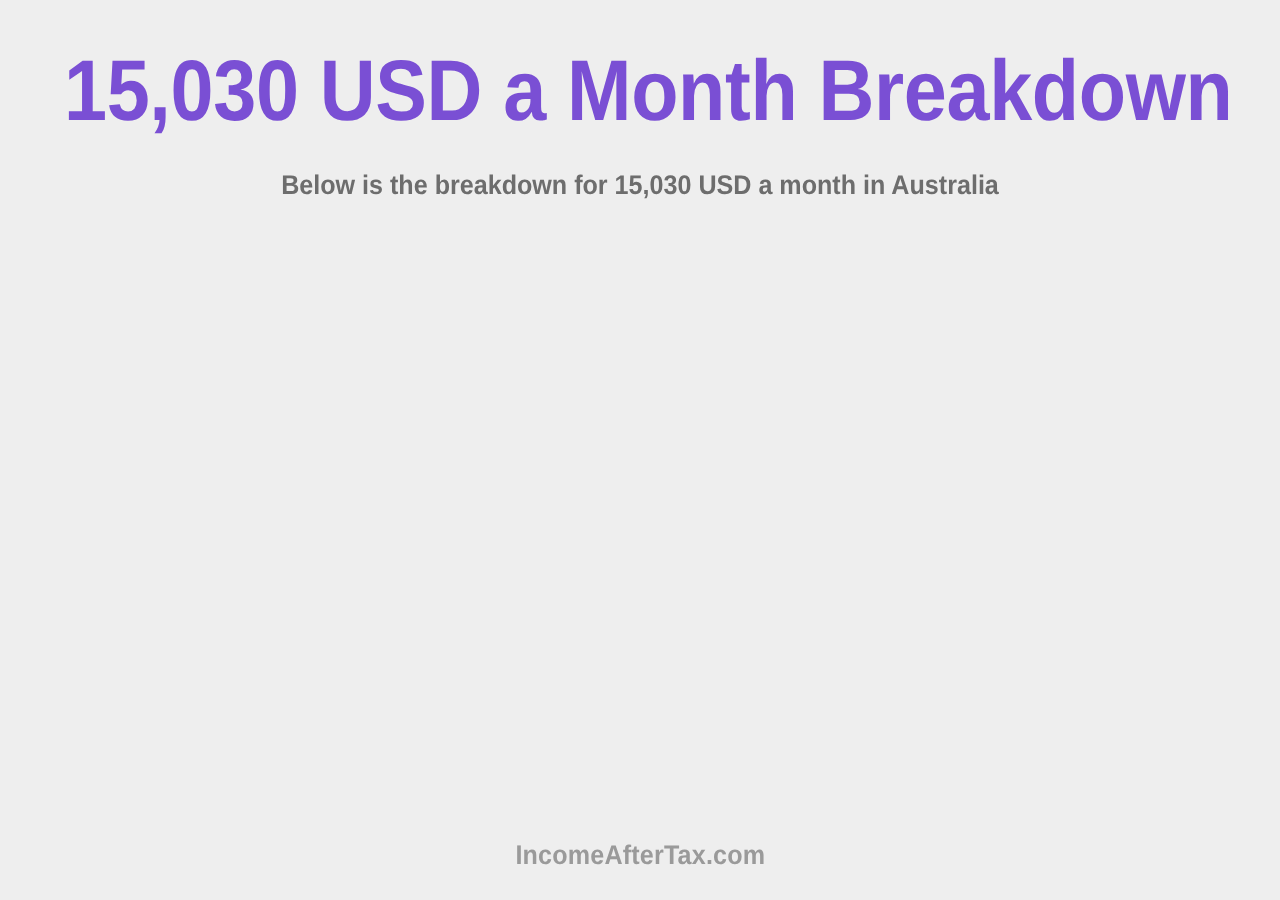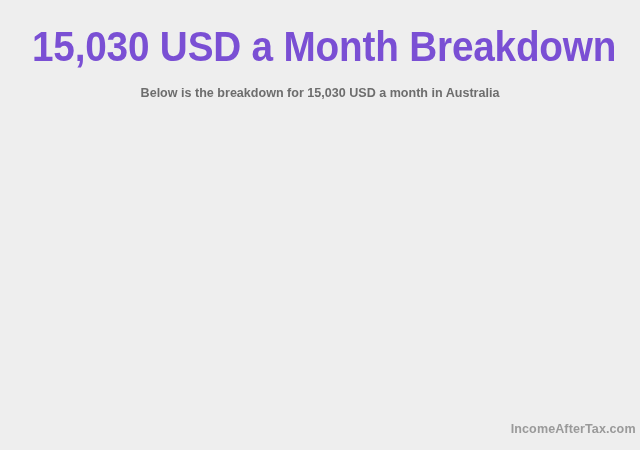--- a/index.html
+++ b/index.html
@@ -88,21 +88,21 @@
     bottom: 10px;
     background: transparent;
   }
 
   
   .footer {
     position: absolute;
     left: 0;
     top: 419px;
     width: 640px;
-    text-align: right;
+    text-align: center;
   }
 
   .footer-brand {
     font-family: "Liberation Sans Narrow", "Liberation Sans", sans-serif;
     font-size: 13.5px;
     line-height: 16px;
     font-weight: bold;
     color: #9a9a9a;
     letter-spacing: 0.1px;
     display: inline-block;

